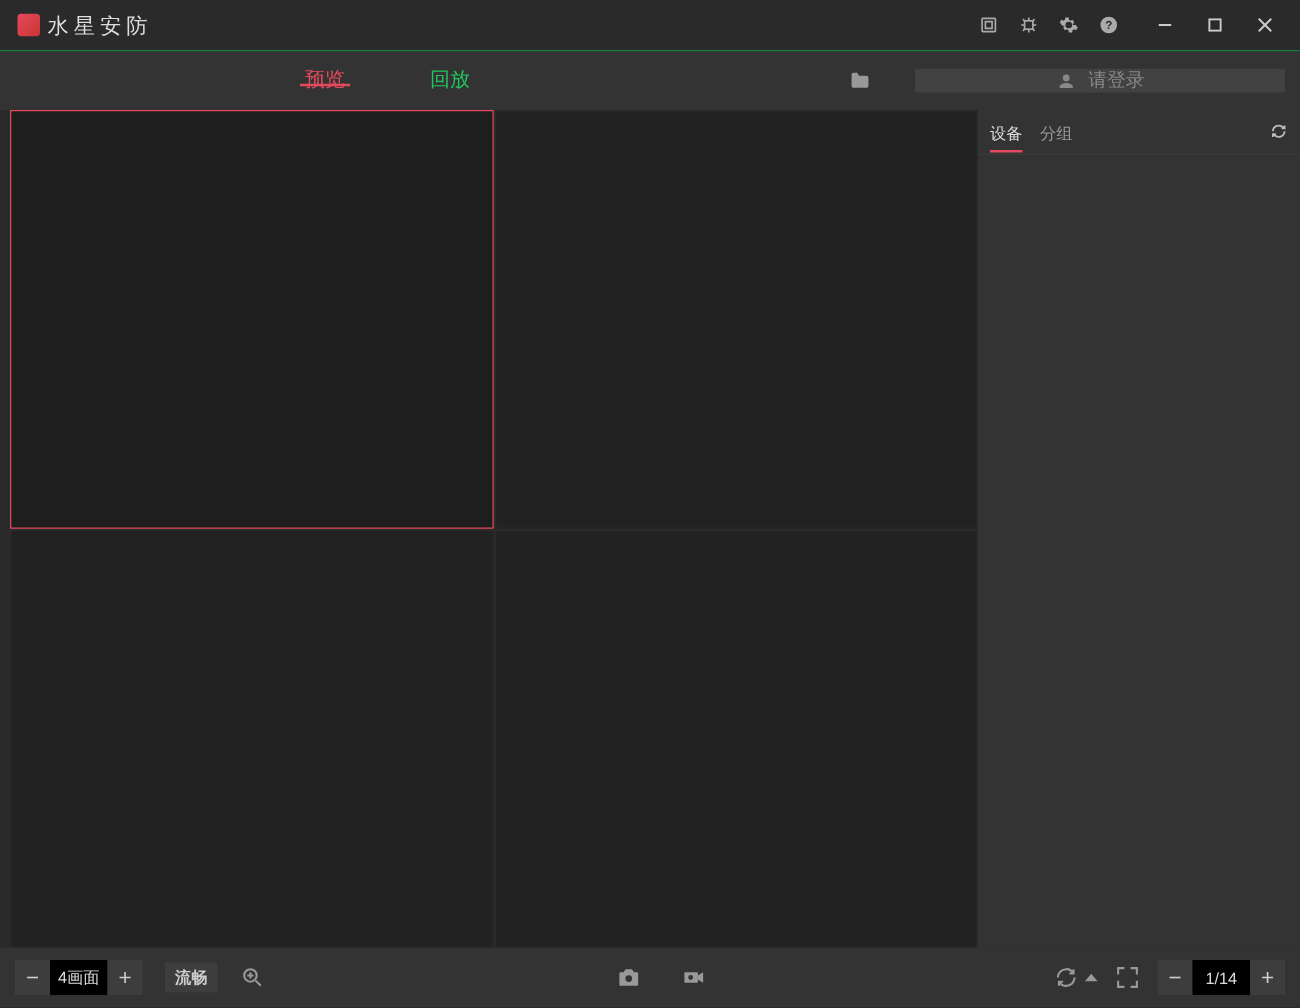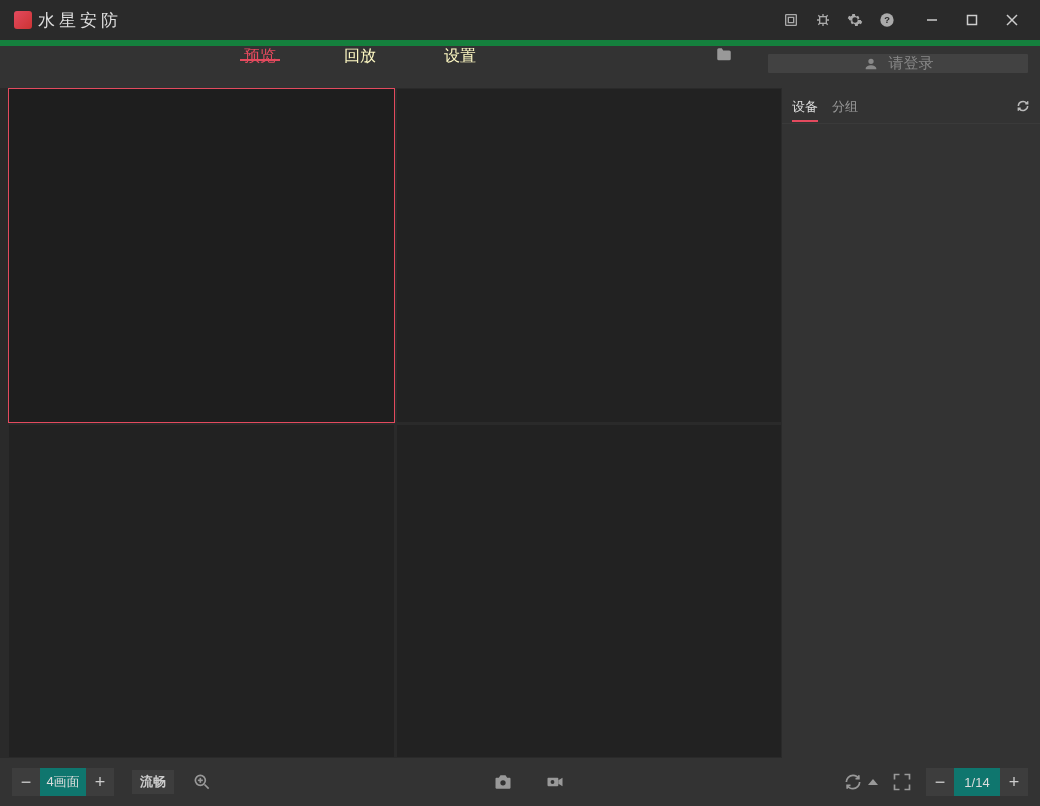--- a/index.html
+++ b/index.html
@@ -50,37 +50,37 @@
     display:flex; align-items:center; justify-content:center;
     color:#ccc; cursor:pointer;
   }
   .win-btn svg { width:12px; height:12px; }
 
   
   .header {
     height: 48px;
     background: #333;
     display: flex;
-    align-items: flex-start;
+    align-items: center;
     padding: 0 8px 0 0;
-    border-top: 6px solid #15803d;
+    border-top: 1px solid #15803d;
     gap: 12px;
   }
   .tabs {
     display: flex;
     align-items: stretch;
     margin-left: 210px;
   }
   .tab {
     display: flex;
     align-items: center;
     justify-content: center;
     width: 100px;
     font-size: 16px;
-    color: #fef9c3;
+    color: #22c55e;
     cursor: pointer;
     position: relative;
   }
   .tab.active {
     color: #e34a5e;
   }
   .tab.active::after {
     content: "";
     position: absolute;
     bottom: 6px;
@@ -89,21 +89,21 @@
     background: #e34a5e;
   }
   .header-spacer { flex:1; }
   .folder-btn {
     width: 40px;
     display:flex; align-items:center; justify-content:center;
     color:#999; cursor:pointer;
   }
   .folder-btn svg{width:18px;height:18px;}
   .login-box {
-    width: 260px;
+    width: 296px;
     margin: 8px 4px 8px 12px;
     background: #424242;
     display:flex; align-items:center; justify-content:center;
     gap: 10px;
     color:#888;
     font-size:15px;
     cursor:pointer;
     border-radius: 1px;
   }
   .login-box svg{width:16px;height:16px;fill:#888;}
@@ -196,21 +196,21 @@
   .step-btn {
     width: 28px; height:28px;
     background:#3d3d3d;
     display:flex;align-items:center;justify-content:center;
     color:#ccc; cursor:pointer;
     font-size:18px;
     font-weight:300;
   }
   .step-val {
     min-width:46px; height:28px;
-    background:#0f766e;
+    background:#000000;
     display:flex;align-items:center;justify-content:center;
     color:#ddd; font-size:13px;
     padding: 0 4px;
   }
   .quality-btn {
     height:24px;
     padding: 0 8px;
     background:#3d3d3d;
     display:flex;align-items:center;justify-content:center;
     color:#ccc; font-size:13px;
@@ -288,21 +288,20 @@
           <line x1="11" y1="1" x2="1" y2="11"></line>
         </svg>
     </div>
   </div>
 </div>
 
 <div class="header">
   <div class="tabs">
     <div class="tab active">预览</div>
     <div class="tab">回放</div>
-    <div class="tab">设置</div>
   </div>
   <div class="header-spacer"></div>
   <div class="folder-btn">
     <svg viewBox="0 0 24 24" fill="currentColor">
         <path d="M3 5a2 2 0 012-2h4l2 3h8a2 2 0 012 2v9a2 2 0 01-2 2H5a2 2 0 01-2-2V5z"></path>
       </svg>
   </div>
   <div class="login-box">
     <svg viewBox="0 0 24 24">
         <path d="M12 12a4 4 0 100-8 4 4 0 000 8zm0 2c-4 0-8 2-8 5v1h16v-1c0-3-4-5-8-5z"></path>

